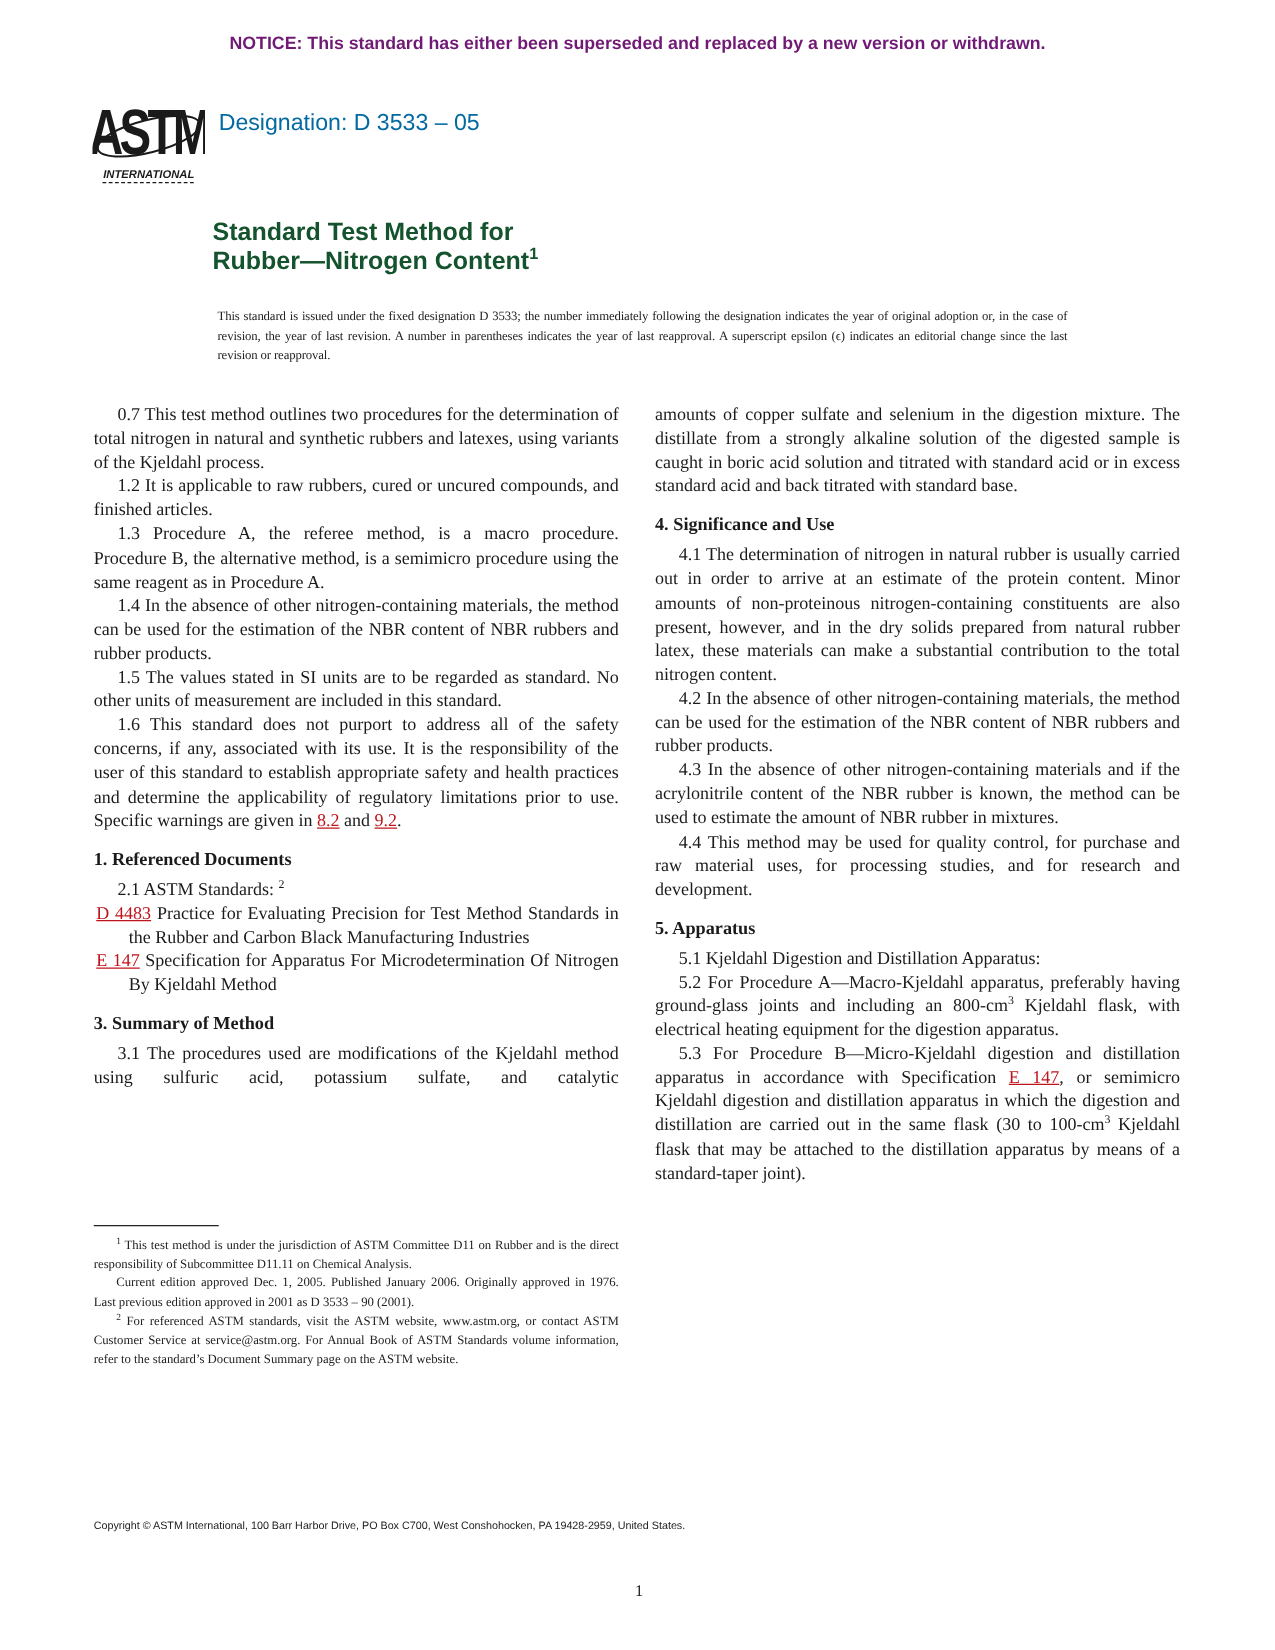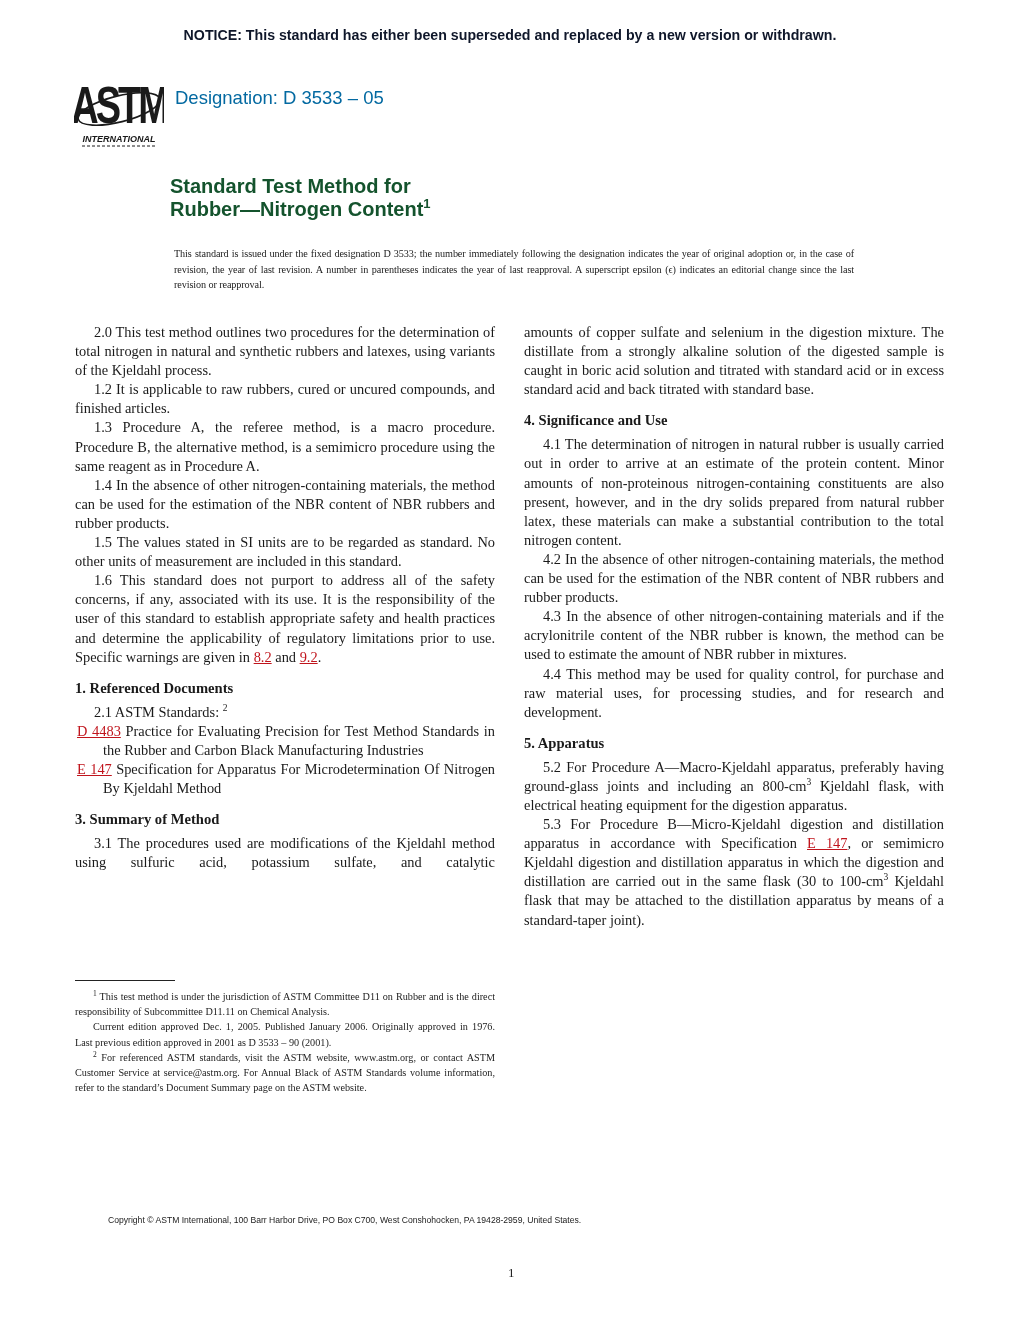--- a/index.html
+++ b/index.html
@@ -1,19 +1,19 @@
 <!DOCTYPE html>
 <html><head>
 <meta charset="utf-8">
 <style>
   html, body { margin: 0; padding: 0; background: #ffffff; }
   body { width: 1020px; height: 1320px; position: relative; overflow: hidden; color: #1a1a1a; }
   .sans { font-family: "Liberation Sans", "DejaVu Sans", sans-serif; }
   .serif { font-family: "Liberation Serif", "DejaVu Serif", serif; }
-  .notice { position: absolute; top: 27px; left: 0; width: 1020px; text-align: center; color: #0f172a; font-weight: bold; font-size: 14.2px; line-height: 16px; }
+  .notice { position: absolute; top: 27px; left: 0; width: 1020px; text-align: center; color: #701a75; font-weight: bold; font-size: 14.2px; line-height: 16px; }
   .logo { position: absolute; left: 74px; top: 76px; width: 90px; height: 76px; }
   .designation { position: absolute; left: 175px; top: 87px; font-size: 18.5px; color: #0369a1; }
   .title { position: absolute; left: 170px; top: 175px; font-weight: bold; font-size: 20px; line-height: 23px; color: #14532d; }
   .title sup { font-size: 13px; vertical-align: 8px; line-height: 0; }
   .issued { position: absolute; left: 174px; top: 246px; width: 680px; font-size: 10.2px; line-height: 15.5px; text-align: justify; color: #222; letter-spacing: -0.1px; }
   .col { position: absolute; width: 420px; font-size: 14.4px; line-height: 19.1px; color: #1a1a1a; }
   .col.left { left: 75px; top: 323px; }
   .col.right { left: 524px; top: 323px; }
   .col p { margin: 0; text-align: justify; }
   .col p.ind { text-indent: 19px; }
@@ -22,21 +22,21 @@
   .col h2.first { margin-bottom: 5px; }
   .red { color: #c0141c; text-decoration: underline; }
   .ref { padding-left: 26px; text-indent: -26px; margin-left: 2px !important; text-align: justify; }
   .it { }
   sup.s { font-size: 9.5px; vertical-align: 6px; line-height: 0; }
   .footrule { position: absolute; left: 75px; top: 980px; width: 100px; height: 0; border-top: 1px solid #222; }
   .footnotes { position: absolute; left: 75px; top: 989px; width: 420px; font-size: 10.2px; line-height: 15.2px; color: #222; }
   .footnotes p { margin: 0; text-align: justify; }
   .footnotes p.ind { text-indent: 18px; }
   .footnotes sup { font-size: 7.5px; vertical-align: 4px; line-height: 0; }
-  .copyright { position: absolute; left: 75px; top: 1215px; font-size: 8.6px; color: #222; margin-left: 33px; }
+  .copyright { position: absolute; left: 75px; top: 1215px; font-size: 8.6px; color: #222; }
   .pagenum { position: absolute; left: 508px; top: 1265px; font-size: 13px; color: #222; }
 </style>
 </head>
 <body>
 
 <div class="notice sans">
   <div>NOTICE: This standard has either been superseded and replaced by a new version or withdrawn.</div>
 </div>
 
 <div class="logo">
@@ -51,51 +51,52 @@
 <div class="designation sans">Designation: D 3533  –  05</div>
 
 <div class="title sans">
   <div>Standard Test Method for</div>
   <div><span>Rubber—Nitrogen Content</span><sup>1</sup></div>
 </div>
 
 <div class="issued serif">This standard is issued under the fixed designation D 3533; the number immediately following the designation indicates the year of original adoption or, in the case of revision, the year of last revision. A number in parentheses indicates the year of last reapproval. A superscript epsilon (ϵ) indicates an editorial change since the last revision or reapproval.</div>
 
 <div class="col left serif">
-  <p class="ind">2.0  This test method outlines two procedures for the determination of total nitrogen in natural and synthetic rubbers and latexes, using variants of the Kjeldahl process.</p>
+  <p class="ind">0.7  This test method outlines two procedures for the determination of total nitrogen in natural and synthetic rubbers and latexes, using variants of the Kjeldahl process.</p>
   <p class="ind">1.2 It is applicable to raw rubbers, cured or uncured compounds, and finished articles.</p>
   <p class="ind">1.3  Procedure A, the referee method, is a macro procedure. Procedure B, the alternative method, is a semimicro procedure using the same reagent as in Procedure A.</p>
   <p class="ind">1.4  In the absence of other nitrogen-containing materials, the method can be used for the estimation of the NBR content of NBR rubbers and rubber products.</p>
   <p class="ind">1.5 The values stated in SI units are to be regarded as standard. No other units of measurement are included in this standard.</p>
   <p class="ind"><span>1.6 </span><span class="it">This standard does not purport to address all of the safety concerns, if any, associated with its use. It is the responsibility of the user of this standard to establish appropriate safety and health practices and determine the applicability of regulatory limitations prior to use.</span><span> Specific warnings are given in </span><a class="red">8.2</a><span> and </span><a class="red">9.2</a><span>.</span></p>
 
   <h2 class="sp">1.  Referenced Documents</h2>
   <p class="ind"><span>2.1 </span><span class="it">ASTM Standards:</span> <sup class="s">2</sup></p>
   <p class="ref"><a class="red">D 4483</a><span> Practice for Evaluating Precision for Test Method Standards in the Rubber and Carbon Black Manufacturing Industries</span></p>
   <p class="ref"><a class="red">E 147</a><span> Specification for Apparatus For Microdetermination Of Nitrogen By Kjeldahl Method</span></p>
 
   <h2 class="sp">3.   Summary of Method</h2>
   <p class="ind" style="text-align-last: justify;">3.1 The procedures used are modifications of the Kjeldahl method using sulfuric acid, potassium sulfate, and catalytic</p>
 </div>
 
 <div class="footrule"></div>
 <div class="footnotes serif">
   <p class="ind"><sup>1</sup><span> This test method is under the jurisdiction of ASTM Committee D11 on Rubber and is the direct responsibility of Subcommittee D11.11 on Chemical Analysis.</span></p>
   <p class="ind">Current edition approved Dec. 1, 2005. Published January 2006. Originally approved in 1976. Last previous edition approved in 2001 as D 3533 – 90 (2001).</p>
-  <p class="ind"><sup>2</sup><span> For referenced ASTM standards, visit the ASTM website, www.astm.org, or contact ASTM Customer Service at service@astm.org. For </span><span class="it">Annual Black of ASTM Standards</span><span> volume information, refer to the standard’s Document Summary page on the ASTM website.</span></p>
+  <p class="ind"><sup>2</sup><span> For referenced ASTM standards, visit the ASTM website, www.astm.org, or contact ASTM Customer Service at service@astm.org. For </span><span class="it">Annual Book of ASTM Standards</span><span> volume information, refer to the standard’s Document Summary page on the ASTM website.</span></p>
 </div>
 
 <div class="col right serif">
   <p>amounts of copper sulfate and selenium in the digestion mixture. The distillate from a strongly alkaline solution of the digested sample is caught in boric acid solution and titrated with standard acid or in excess standard acid and back titrated with standard base.</p>
 
   <h2 class="sp">4.  Significance and Use</h2>
   <p class="ind">4.1 The determination of nitrogen in natural rubber is usually carried out in order to arrive at an estimate of the protein content. Minor amounts of non-proteinous nitrogen-containing constituents are also present, however, and in the dry solids prepared from natural rubber latex, these materials can make a substantial contribution to the total nitrogen content.</p>
   <p class="ind">4.2 In the absence of other nitrogen-containing materials, the method can be used for the estimation of the NBR content of NBR rubbers and rubber products.</p>
   <p class="ind">4.3 In the absence of other nitrogen-containing materials and if the acrylonitrile content of the NBR rubber is known, the method can be used to estimate the amount of NBR rubber in mixtures.</p>
   <p class="ind">4.4 This method may be used for quality control, for purchase and raw material uses, for processing studies, and for research and development.</p>
 
   <h2 class="sp">5.  Apparatus</h2>
+  <p class="ind"><span>5.1 </span><span class="it">Kjeldahl Digestion and Distillation Apparatus</span><span>:</span></p>
   <p class="ind"><span>5.2 </span><span class="it">For Procedure A</span><span>—Macro-Kjeldahl apparatus, preferably having ground-glass joints and including an 800-cm</span><sup class="s">3</sup><span> Kjeldahl flask, with electrical heating equipment for the digestion apparatus.</span></p>
   <p class="ind"><span>5.3 </span><span class="it">For Procedure B</span><span>—Micro-Kjeldahl digestion and distillation apparatus in accordance with Specification </span><a class="red">E 147</a><span>, or semimicro Kjeldahl digestion and distillation apparatus in which the digestion and distillation are carried out in the same flask (30 to 100-cm</span><sup class="s">3</sup><span> Kjeldahl flask that may be attached to the distillation apparatus by means of a standard-taper joint).</span></p>
 </div>
 
 <div class="copyright sans">Copyright © ASTM International, 100 Barr Harbor Drive, PO Box C700, West Conshohocken, PA 19428-2959, United States.</div>
 <div class="pagenum serif">1</div>
 
 </body></html>

